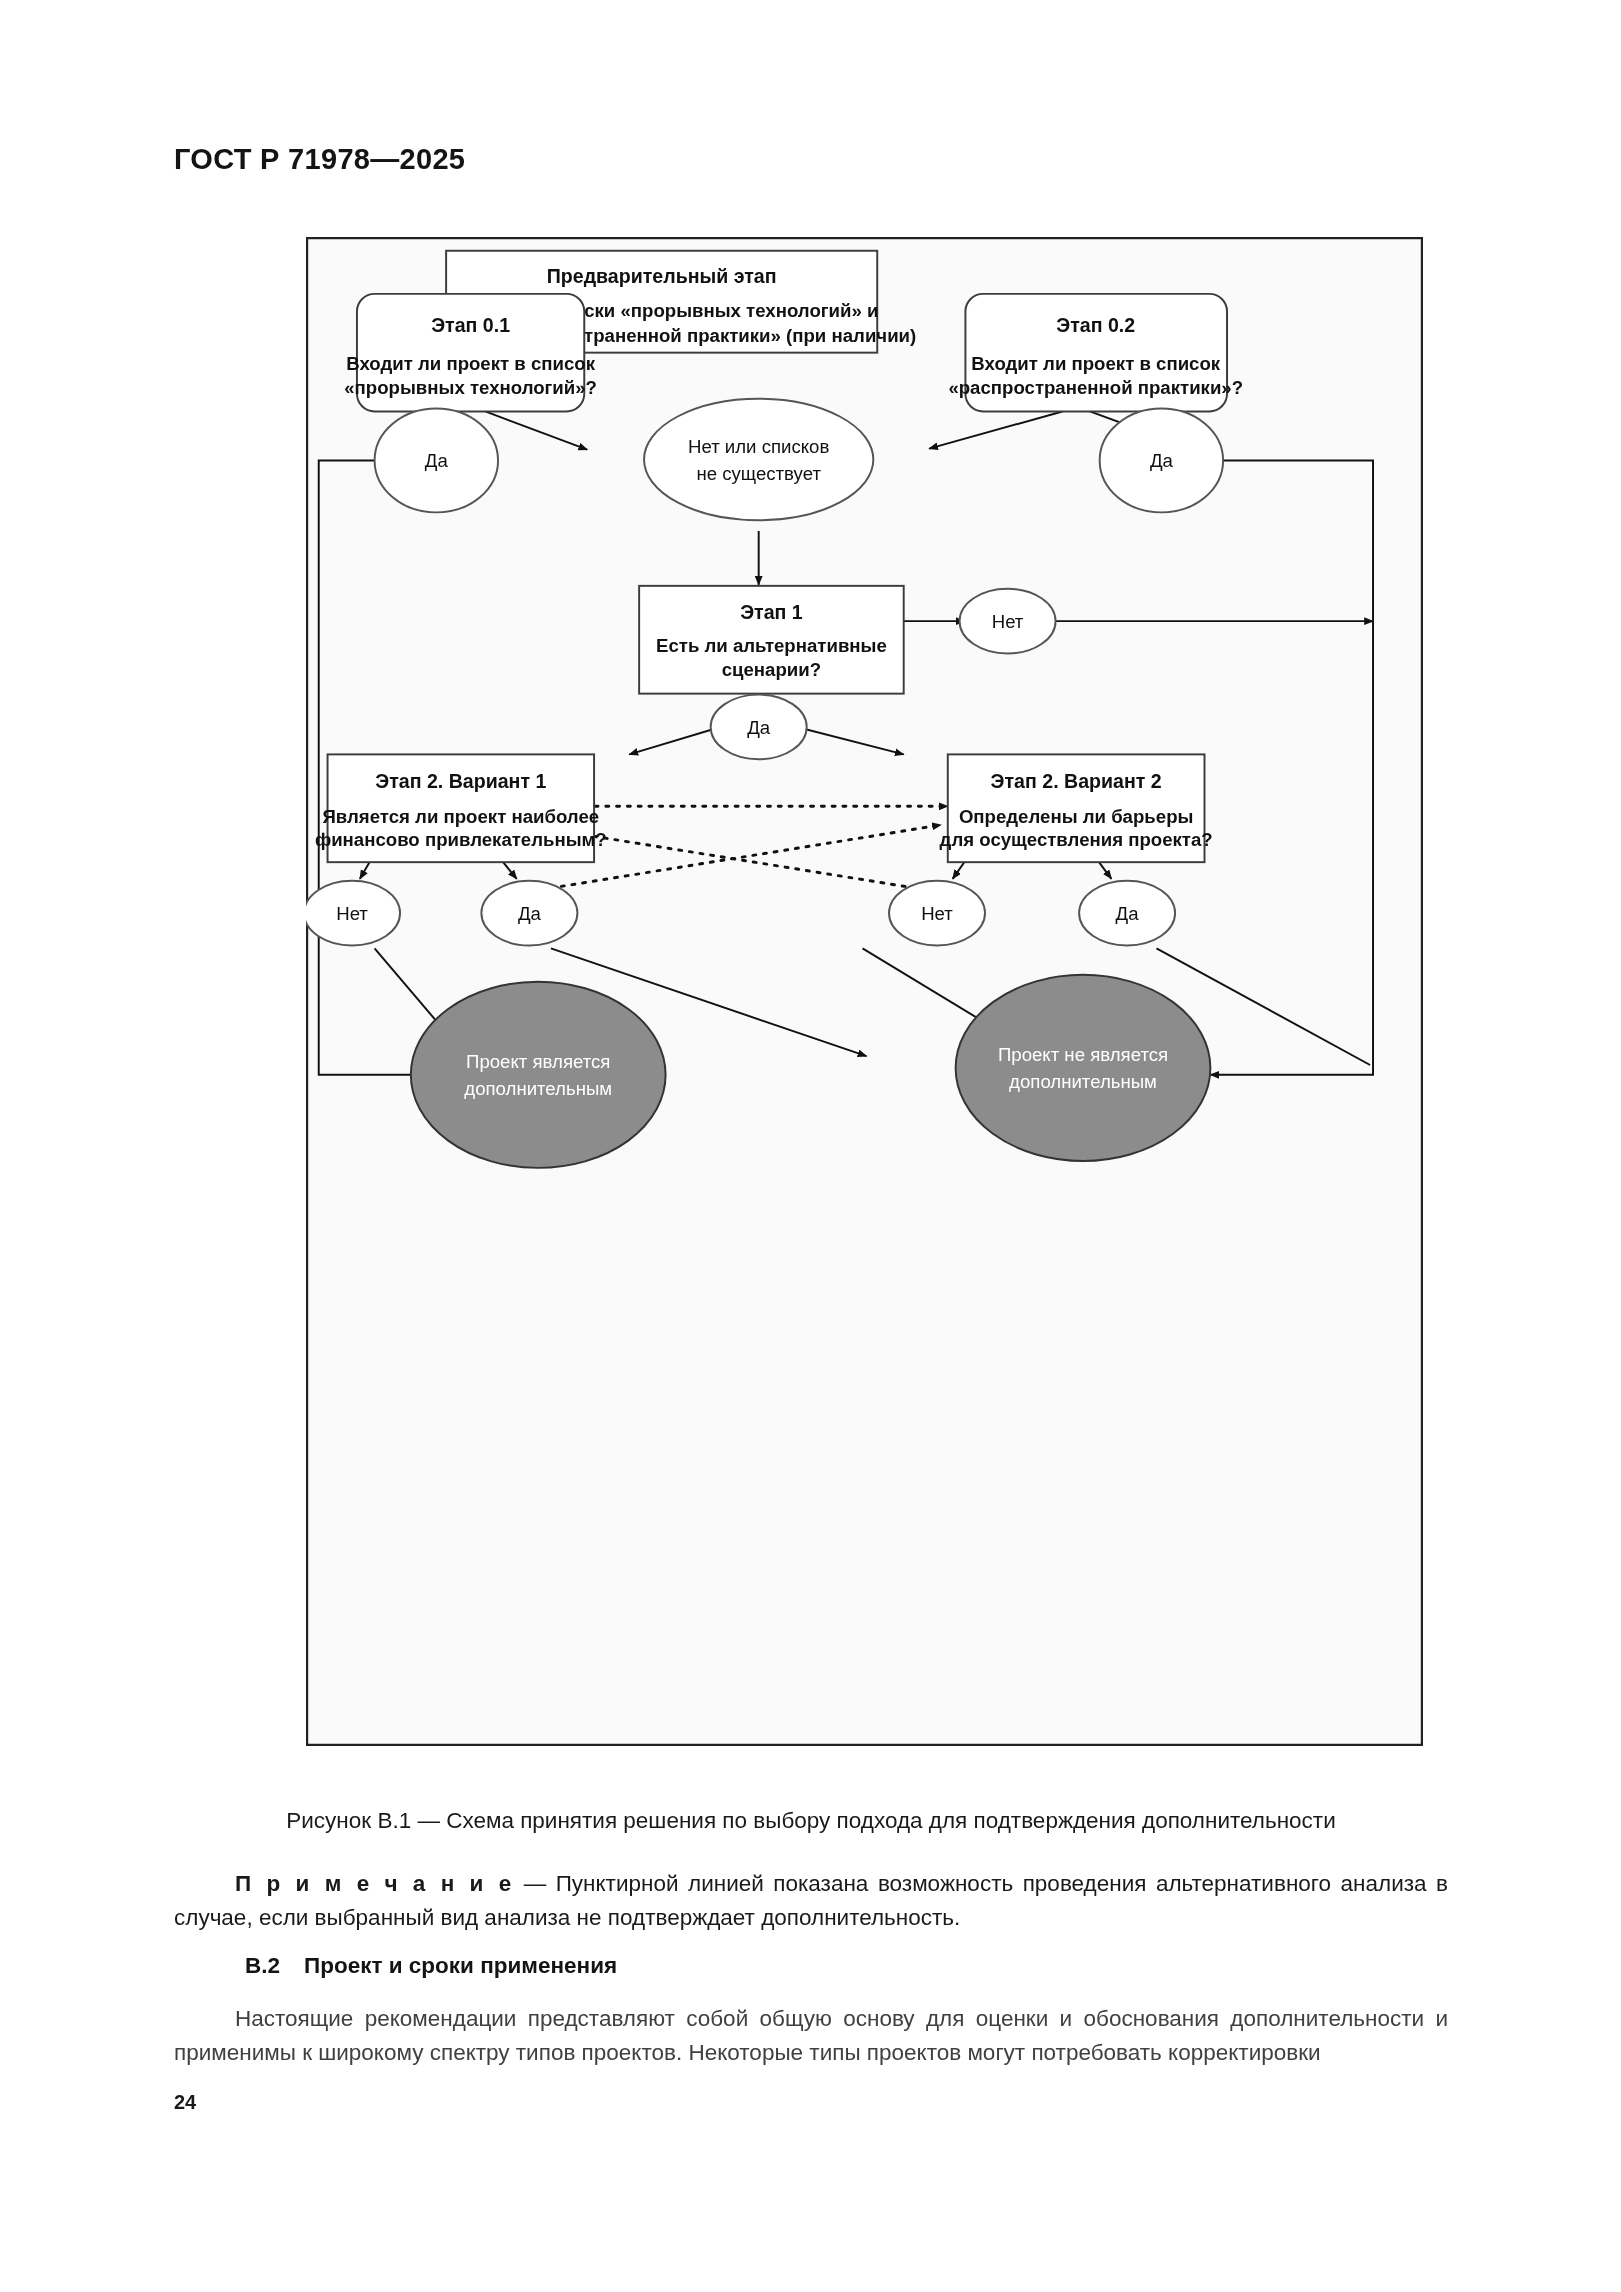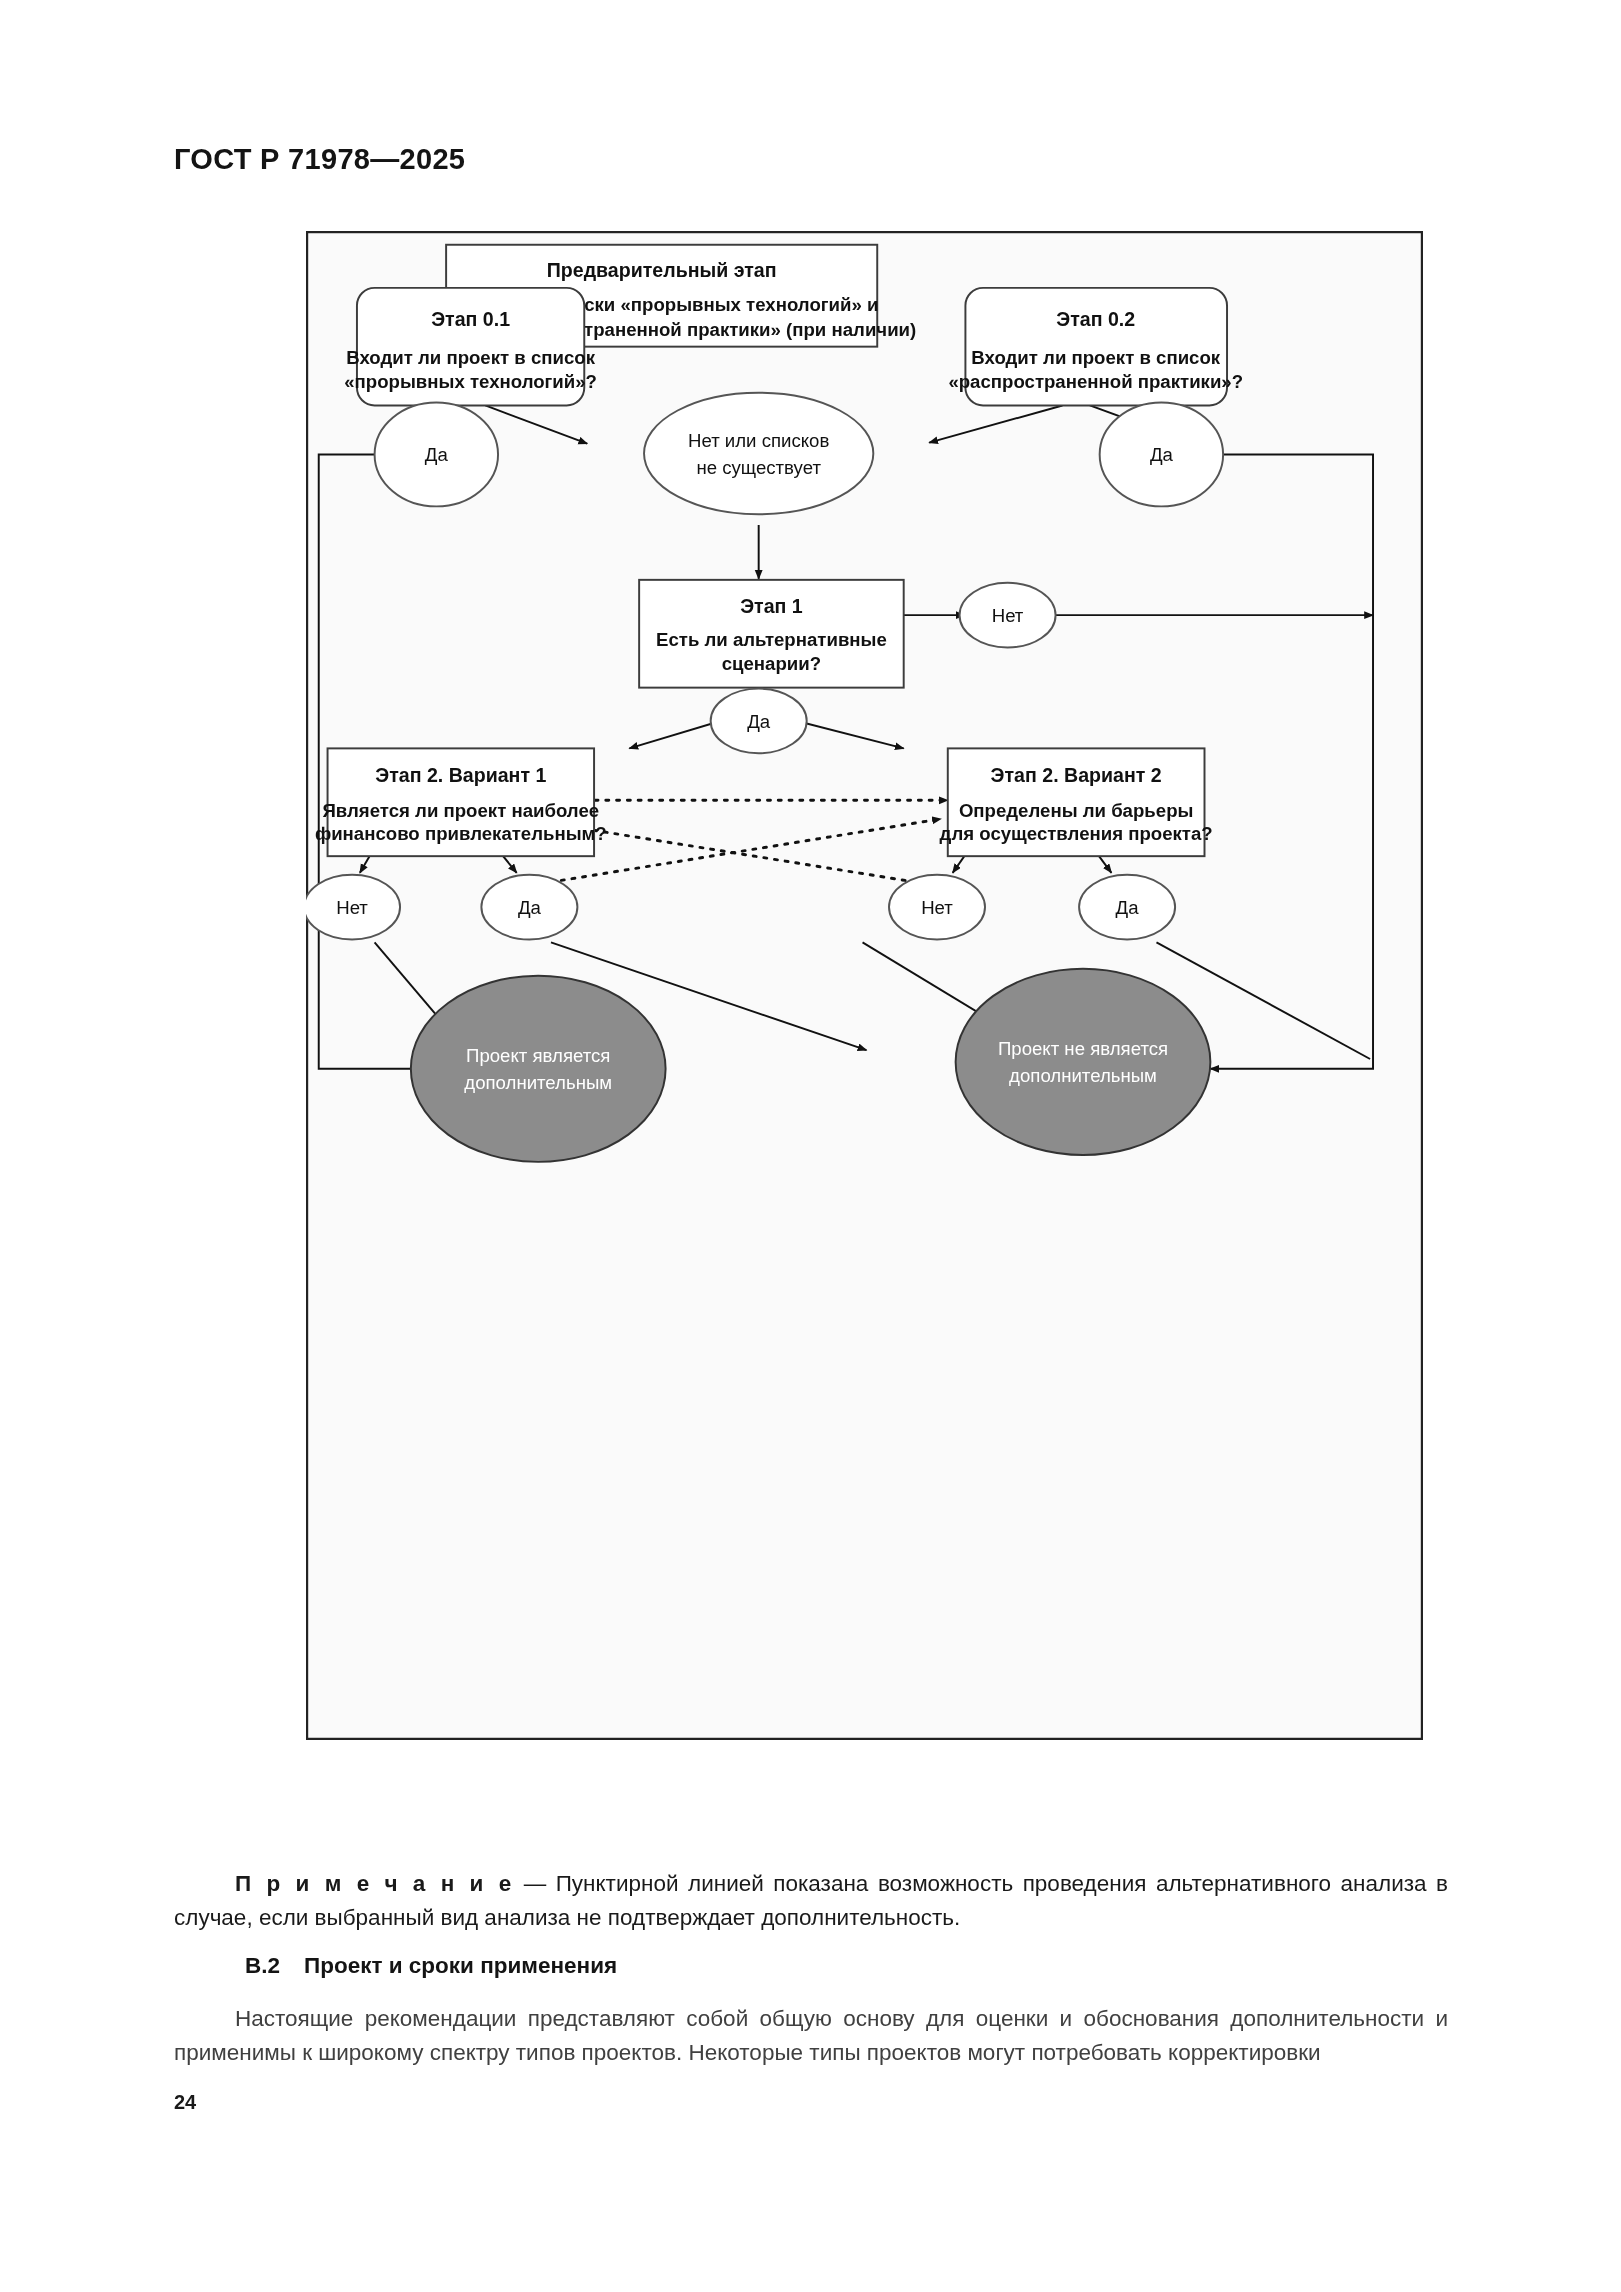--- a/index.html
+++ b/index.html
@@ -13,21 +13,21 @@
   }
   .page{position:relative;width:1621px;height:2293px;}
 
   .doc-header{
     position:absolute;left:174px;top:143px;
     font-size:29px;font-weight:bold;letter-spacing:0.3px;
     color:#141414;
   }
 
   .figure-wrap{
-    position:absolute;left:306px;top:231px;
+    position:absolute;left:306px;top:237px;
     width:956px;height:1509px;
   }
   .figure-wrap svg{display:block;}
 
   .caption{
     position:absolute;left:174px;top:1808px;width:1274px;
     text-align:center;font-size:22.5px;color:#1a1a1a;
   }
 
   .note{
@@ -223,20 +223,21 @@
 
       <g>
         <ellipse cx="793" cy="848" rx="130" ry="95" fill="#8c8c8c" stroke="#333" stroke-width="2"></ellipse>
         <text class="n-white" x="793" y="841" text-anchor="middle">Проект не является</text>
         <text class="n-white" x="793" y="869" text-anchor="middle">дополнительным</text>
       </g>
 
     </svg>
   </div>
 
+  <div class="caption">Рисунок В.1 — Схема принятия решения по выбору подхода для подтверждения дополнительности</div>
 
   <div class="note">
     <span class="indent" style="display:inline-block;width:61px"></span><span class="note-label">П р и м е ч а н и е</span><span> — Пунктирной линией показана возможность проведения альтернативного анализа в случае, если выбранный вид анализа не подтверждает дополнительность.</span>
   </div>
 
   <div class="sec-head">
     <span class="num">В.2</span><span>Проект и сроки применения</span>
   </div>
 
   <div class="body-par">

